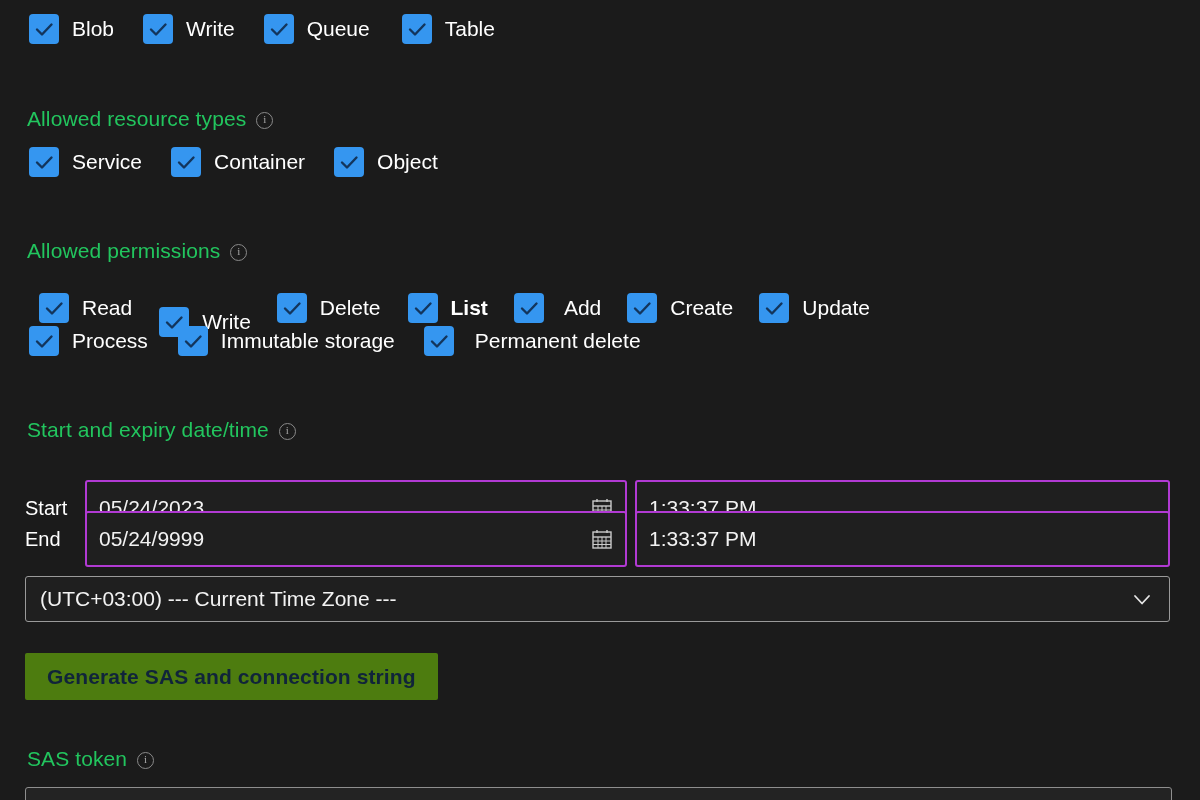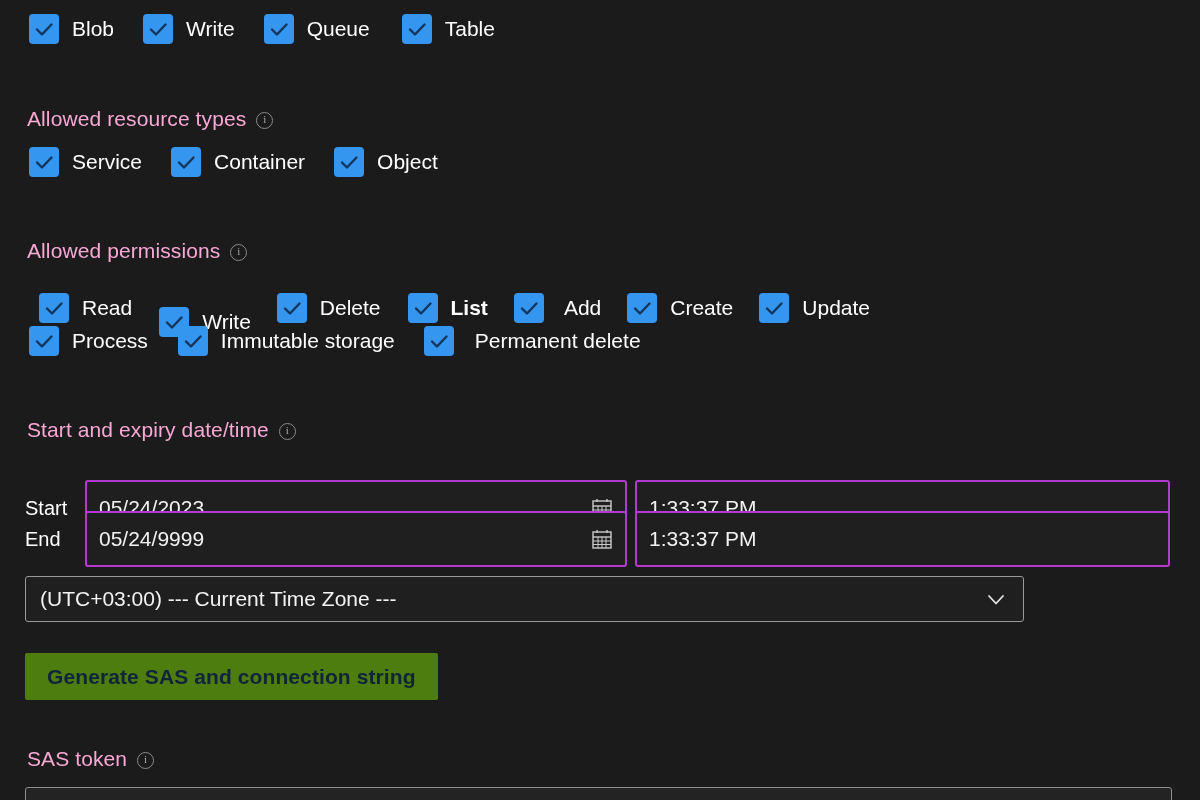--- a/index.html
+++ b/index.html
@@ -22,21 +22,21 @@
     width: 1200px;
     height: 800px;
   }
 
   
   .section-label {
     display: flex;
     align-items: center;
     gap: 10px;
     font-size: 21px;
-    color: #f9a8d4;
+    color: #22c55e;
     font-weight: 400;
     letter-spacing: 0.1px;
   }
 
   .info-icon {
     width: 17px;
     height: 17px;
     border-radius: 50%;
     border: 1.5px solid #8a8a8a;
     display: inline-flex;
@@ -163,21 +163,21 @@
   
   #services-row   { position: absolute; left: 29px;  top: 14px; }
   #restypes-label { position: absolute; left: 27px;  top: 107px; }
   #restypes-row   { position: absolute; left: 29px;  top: 147px; }
   #perms-label    { position: absolute; left: 27px;  top: 239px; }
   #perms-row-1    { position: absolute; left: 29px;  top: 279px; padding-left: 10px; }
   #perms-row-2    { position: absolute; left: 29px;  top: 326px; }
   #dates-label    { position: absolute; left: 27px;  top: 418px; }
   #start-row      { position: absolute; left: 25px;  top: 480px; width: 1145px; }
   #end-row        { position: absolute; left: 25px;  top: 511px; width: 1145px; }
-  #tz-row         { position: absolute; left: 25px;  top: 576px; width: 999px; }
+  #tz-row         { position: absolute; left: 25px;  top: 576px; width: 1145px; }
   #generate-row   { position: absolute; left: 25px;  top: 653px; }
   #token-label    { position: absolute; left: 27px;  top: 747px; }
   #token-row      { position: absolute; left: 25px;  top: 787px; width: 1147px; }
 
   .date-field { width: 543px; }
   .time-field { width: 536px; margin-left: 8px; }
 </style>
 </head>
 <body>
 

